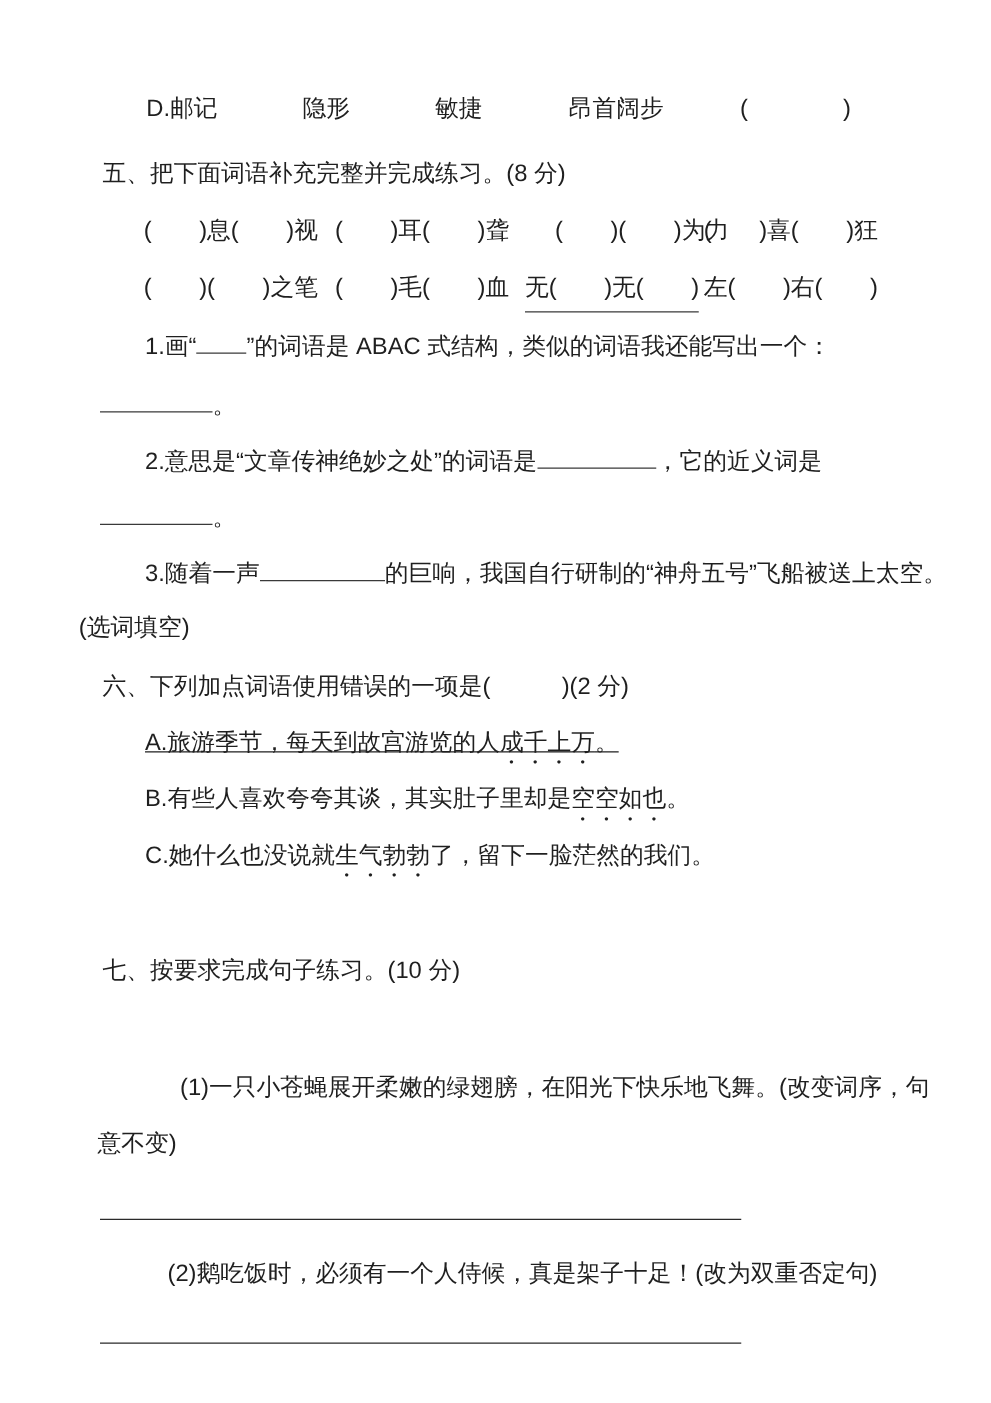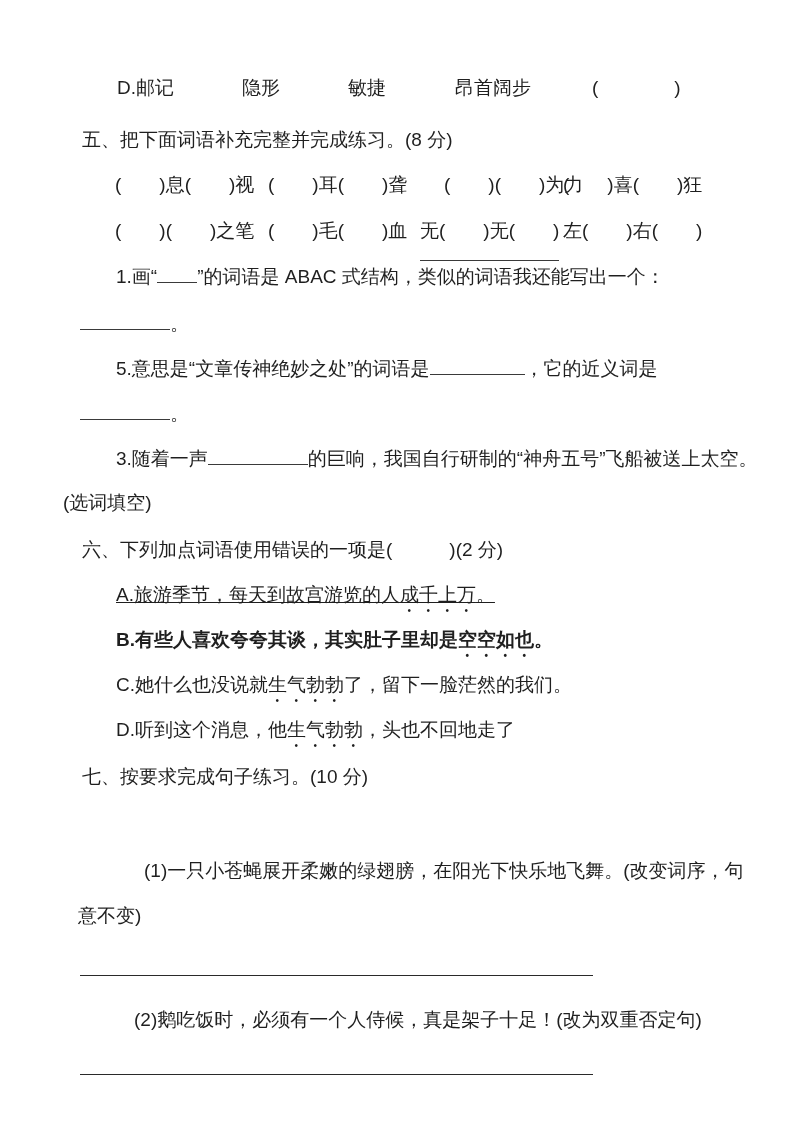--- a/index.html
+++ b/index.html
@@ -9,21 +9,21 @@
     color:#1f1f1f;font-size:19px;overflow:hidden;
   }
   .page{position:absolute;inset:0;}
   .line{position:absolute;white-space:nowrap;line-height:26px;}
   .bl{display:inline-block;border-bottom:1.5px solid #3a3a3a;height:1em;vertical-align:baseline;}
   .bl-40{width:40px;}
   .bl-90{width:90px;}
   .bl-95{width:95px;}
   .bl-100{width:100px;}
   .answer-line{position:absolute;left:80px;width:513px;border-top:1.5px solid #2a2a2a;height:0;}
-  .ul-group{border-bottom:1.5px solid #3a3a3a;padding-bottom:16px;}
+  .ul-group{border-bottom:1.5px solid #3a3a3a;padding-bottom:5px;}
   .dots{
     -webkit-text-emphasis:filled dot;
     -webkit-text-emphasis-position:under right;
     text-emphasis:filled dot;
     text-emphasis-position:under right;
   }
   .col{position:absolute;top:0;white-space:nowrap;}
 </style>
 </head>
 <body>
@@ -55,44 +55,41 @@
   </div>
 
   <div class="line" style="top:263px;left:116px;">
     <span>1.画“</span><span class="bl bl-40"></span><span>”的词语是 ABAC 式结构，类似的词语我还能写出一个：</span>
   </div>
   <div class="line" style="top:310px;left:80px;">
     <span class="bl bl-90"></span><span>。</span>
   </div>
 
   <div class="line" style="top:355px;left:116px;">
-    <span>5.意思是“文章传神绝妙之处”的词语是</span><span class="bl bl-95"></span><span>，它的近义词是</span>
+    <span>2.意思是“文章传神绝妙之处”的词语是</span><span class="bl bl-95"></span><span>，它的近义词是</span>
   </div>
   <div class="line" style="top:400px;left:80px;">
     <span class="bl bl-90"></span><span>。</span>
   </div>
 
   <div class="line" style="top:445px;left:116px;text-align:center;">
     <span>3.随着一声</span><span class="bl bl-100"></span><span>的巨响，我国自行研制的“神舟五号”飞船被送上太空。</span>
   </div>
   <div class="line" style="top:490px;left:63px;">(选词填空)</div>
 
   <div class="line" style="top:537px;left:82px;">六、下列加点词语使用错误的一项是(　　　)(2 分)</div>
 
   <div class="line" style="top:582px;left:116px;text-decoration:underline;">
     <span>A.旅游季节，每天到故宫游览的人</span><span class="dots">成千上万</span><span>。</span>
   </div>
-  <div class="line" style="top:627px;left:116px;font-weight:bold;">
+  <div class="line" style="top:627px;left:116px;">
     <span>B.有些人喜欢夸夸其谈，其实肚子里却是</span><span class="dots">空空如也</span><span>。</span>
   </div>
   <div class="line" style="top:672px;left:116px;">
     <span>C.她什么也没说就</span><span class="dots">生气勃勃</span><span>了，留下一脸茫然的我们。</span>
-  </div>
-  <div class="line" style="top:717px;left:116px;">
-    <span>D.听到这个消息，他</span><span class="dots">生气勃勃</span><span>，头也不回地走了</span>
   </div>
 
   <div class="line" style="top:764px;left:82px;">七、按要求完成句子练习。(10 分)</div>
   <div class="line" style="top:858px;left:144px;">(1)一只小苍蝇展开柔嫩的绿翅膀，在阳光下快乐地飞舞。(改变词序，句</div>
   <div class="line" style="top:903px;left:78px;">意不变)</div>
   <div class="answer-line" style="top:975px;"></div>
   <div class="line" style="top:1007px;left:134px;">(2)鹅吃饭时，必须有一个人侍候，真是架子十足！(改为双重否定句)</div>
   <div class="answer-line" style="top:1074px;"></div>
 
 </div>

